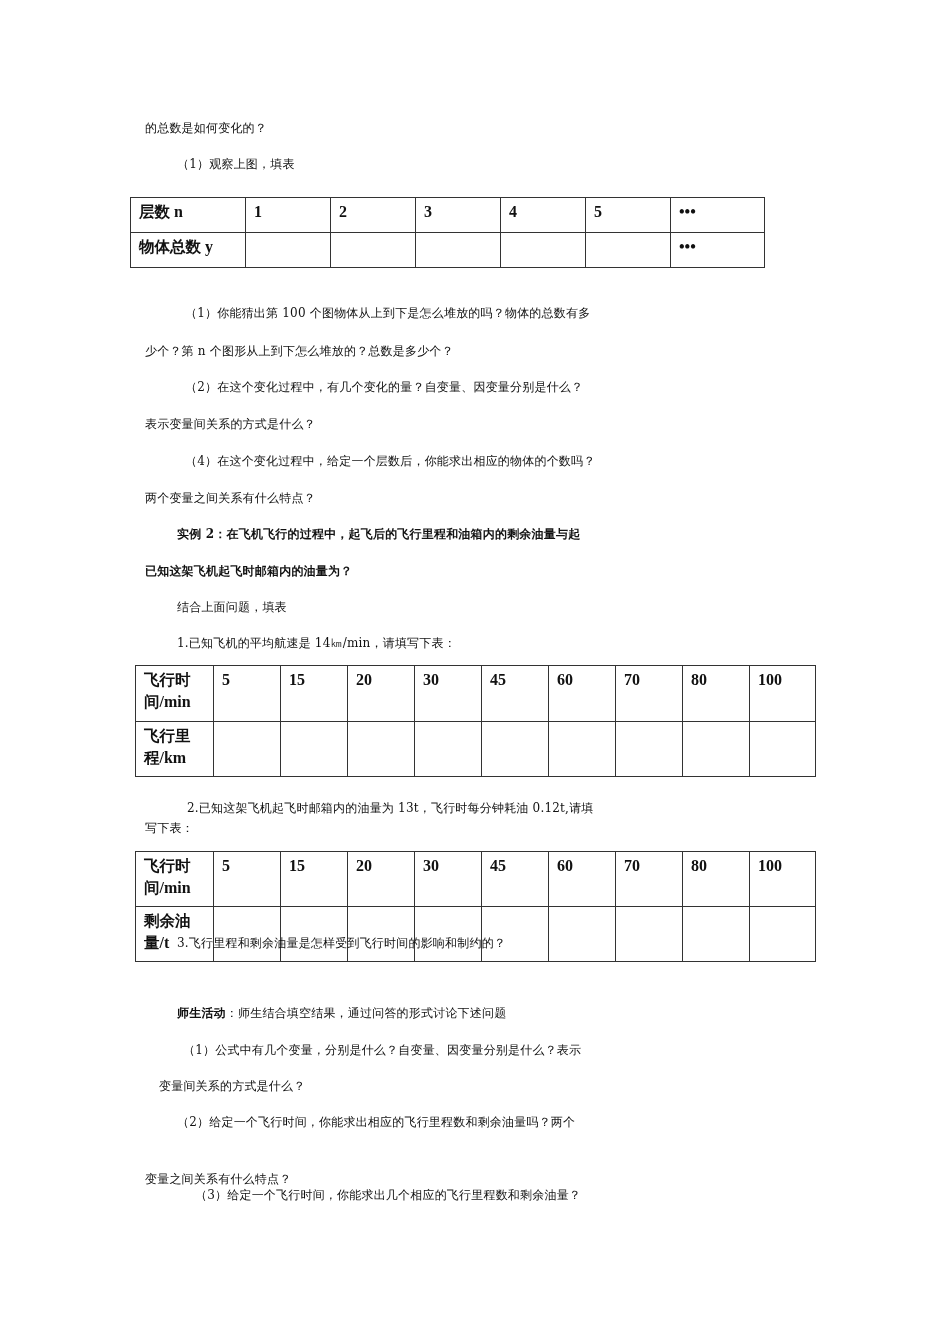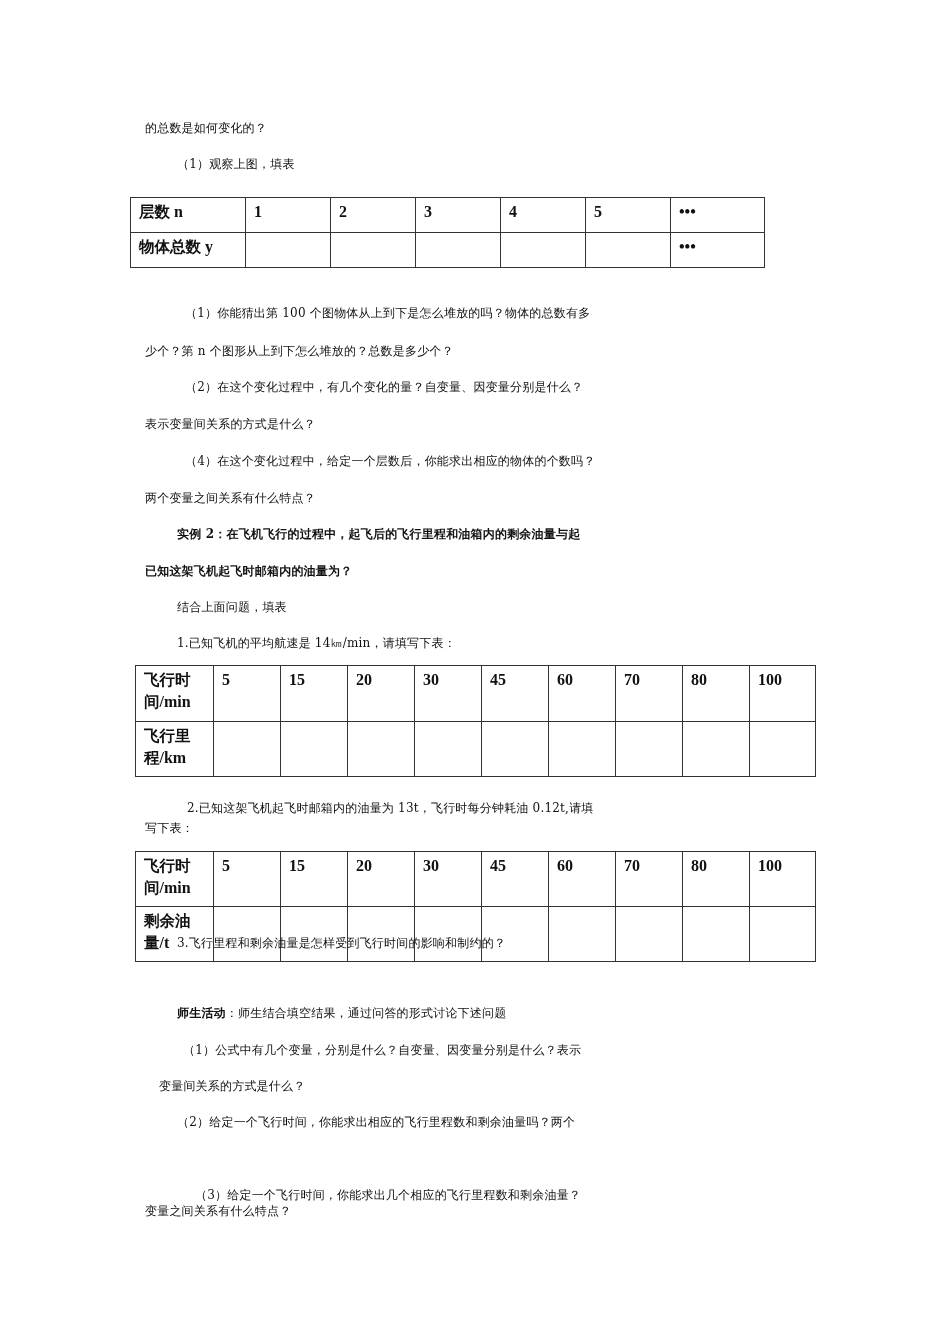--- a/index.html
+++ b/index.html
@@ -147,14 +147,14 @@
     <td></td>
   </tr>
 </tbody>
   </table>
 
 <div class="line" style="left:177px; top:932px;">3.飞行里程和剩余油量是怎样受到飞行时间的影响和制约的？</div>
 <div class="line" style="left:177px; top:1002px;"><span class="bold">师生活动</span><span>：师生结合填空结果，通过问答的形式讨论下述问题</span></div>
 <div class="line" style="left:183px; top:1039px;">（1）公式中有几个变量，分别是什么？自变量、因变量分别是什么？表示</div>
 <div class="line" style="left:145px; top:1075px;margin-left:14px;">变量间关系的方式是什么？</div>
 <div class="line" style="left:177px; top:1111px;">（2）给定一个飞行时间，你能求出相应的飞行里程数和剩余油量吗？两个</div>
-<div class="line" style="left:145px; top:1200px;">变量之间关系有什么特点？</div>
+<div class="line" style="left:145px; top:1168px;">变量之间关系有什么特点？</div>
 <div class="line" style="left:187px; top:1184px;margin-left:8px;">（3）给定一个飞行时间，你能求出几个相应的飞行里程数和剩余油量？</div>
 
 </body></html>

